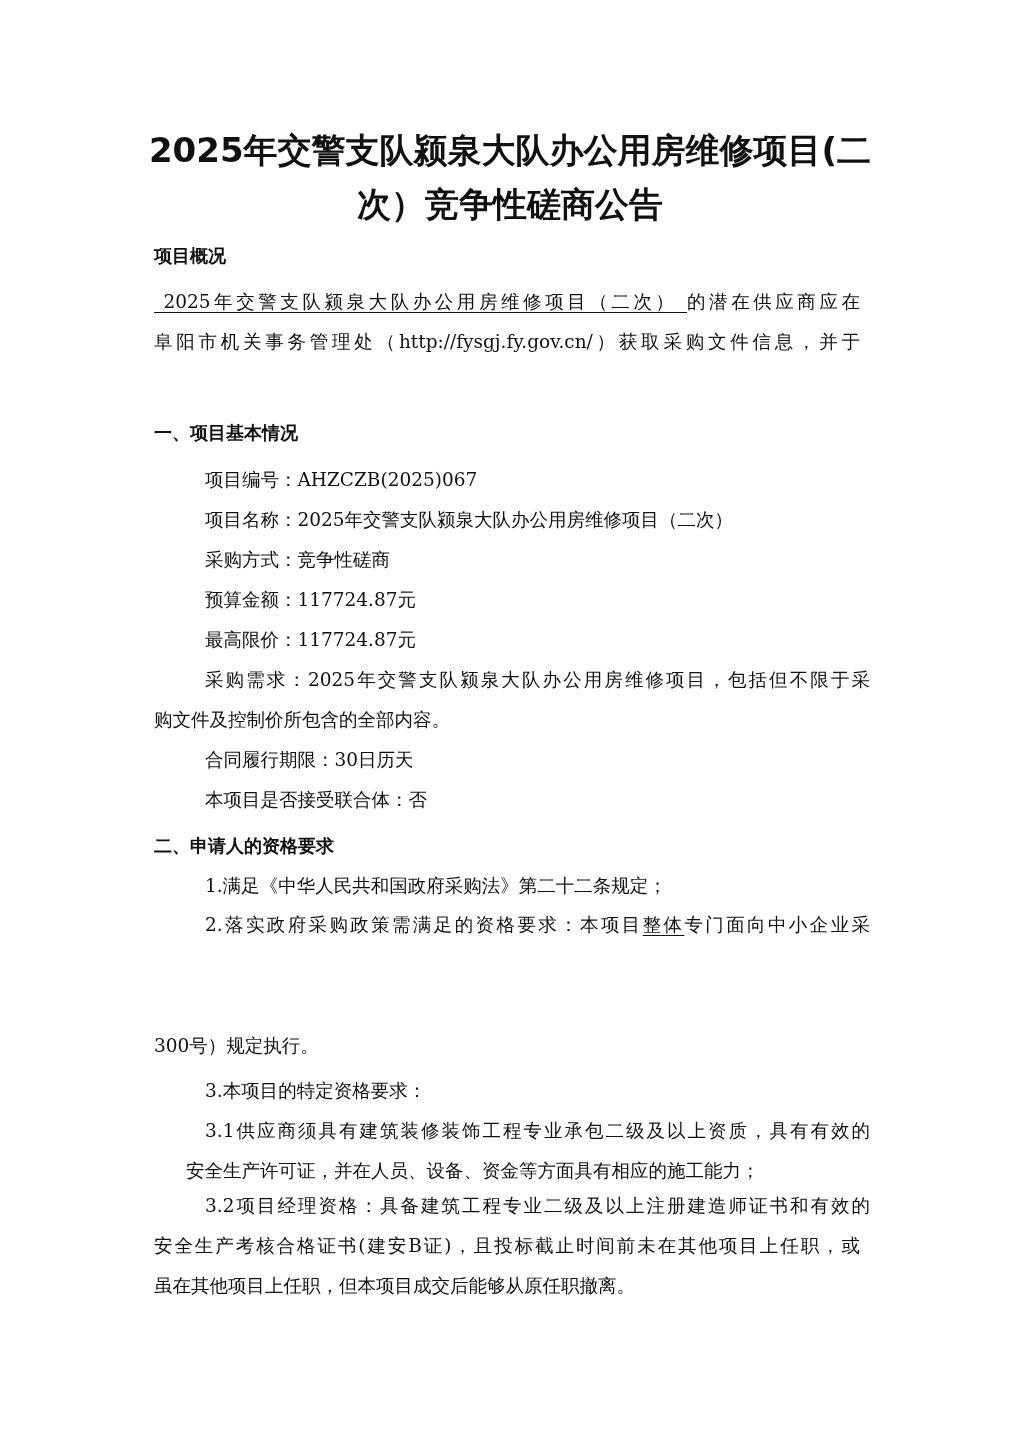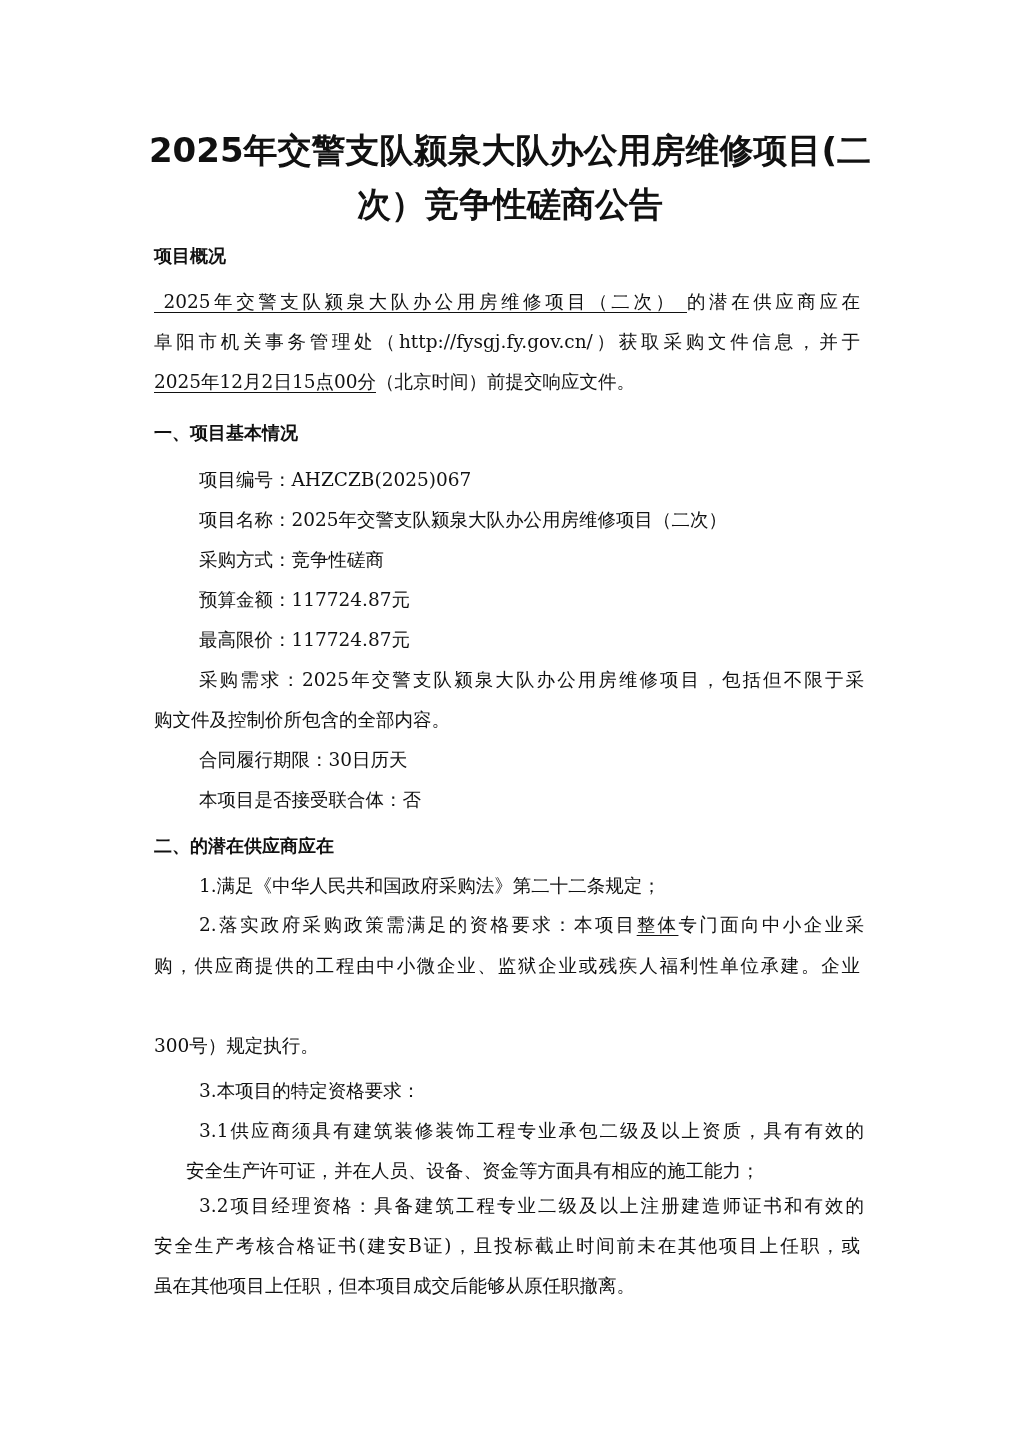--- a/index.html
+++ b/index.html
@@ -40,21 +40,21 @@
       font-size: 18px;
       line-height: 28px;
       white-space: nowrap;
     }
     .line {
       position: absolute;
       font-size: 18.5px;
       line-height: 26px;
       white-space: nowrap;
     }
-    .indent { left: 199px; }
+    .indent { left: 205px; }
     .flush { left: 154px; }
     .justify {
       width: 706px;
       text-align-last: justify;
       text-align: justify;
     }
     .justify-ind {
       width: 665px;
       text-align-last: justify;
       text-align: justify;
@@ -72,23 +72,20 @@
 
   <div class="title" style="top:130px;">2025年交警支队颍泉大队办公用房维修项目(二</div>
   <div class="title" style="top:184px;">次）竞争性磋商公告</div>
 
   <div class="heading" style="top:242px;">项目概况</div>
 
   <div class="line flush justify" style="top:289px;">
     <span class="u" style="white-space:pre;"> 2025年交警支队颍泉大队办公用房维修项目（二次） </span><span>的潜在供应商应在</span>
   </div>
   <div class="line flush justify" style="top:329px;">阜阳市机关事务管理处（http://fysgj.fy.gov.cn/）获取采购文件信息，并于</div>
-  <div class="line flush" style="top:369px;">
-    <span class="u">2025年12月2日15点00分</span><span>（北京时间）前提交响应文件。</span>
-  </div>
 
   <div class="heading" style="top:419px;">一、项目基本情况</div>
 
   <div class="line indent" style="top:467px;">
     <span>项目编号：</span><span>AHZCZB(2025)067</span>
   </div>
   <div class="line indent" style="top:507px;">
     <span>项目名称：</span><span>2025年交警支队颍泉大队办公用房维修项目（二次）</span>
   </div>
   <div class="line indent" style="top:547px;">
@@ -102,27 +99,26 @@
   </div>
   <div class="line indent justify-ind" style="top:667px;">采购需求：2025年交警支队颍泉大队办公用房维修项目，包括但不限于采</div>
   <div class="line flush" style="top:707px;">购文件及控制价所包含的全部内容。</div>
   <div class="line indent" style="top:747px;">
     <span>合同履行期限：</span><span>30日历天</span>
   </div>
   <div class="line indent" style="top:787px;">
     <span>本项目是否接受联合体：</span><span>否</span>
   </div>
 
-  <div class="heading" style="top:832px;">二、的潜在供应商应在</div>
+  <div class="heading" style="top:832px;">二、申请人的资格要求</div>
 
   <div class="line indent" style="top:873px;">1.满足《中华人民共和国政府采购法》第二十二条规定；</div>
   <div class="line indent justify-ind" style="top:912px;">
     <span>2.落实政府采购政策需满足的资格要求：本项目</span><span class="u">整体</span><span>专门面向中小企业采</span>
   </div>
-  <div class="line flush justify" style="top:953px;">购，供应商提供的工程由中小微企业、监狱企业或残疾人福利性单位承建。企业</div>
   <div class="line flush" style="top:1033px;">300号）规定执行。</div>
 
   <div class="line indent" style="top:1078px;">3.本项目的特定资格要求：</div>
   <div class="line indent justify-ind" style="top:1118px;">3.1供应商须具有建筑装修装饰工程专业承包二级及以上资质，具有有效的</div>
   <div class="line flush" style="top:1158px;margin-left:32px;">安全生产许可证，并在人员、设备、资金等方面具有相应的施工能力；</div>
   <div class="line indent justify-ind" style="top:1193px;">3.2项目经理资格：具备建筑工程专业二级及以上注册建造师证书和有效的</div>
   <div class="line flush" style="top:1273px;">虽在其他项目上任职，但本项目成交后能够从原任职撤离。</div>
   <div class="line flush justify" style="top:1233px;">安全生产考核合格证书(建安B证)，且投标截止时间前未在其他项目上任职，或</div>
 
 </div>

